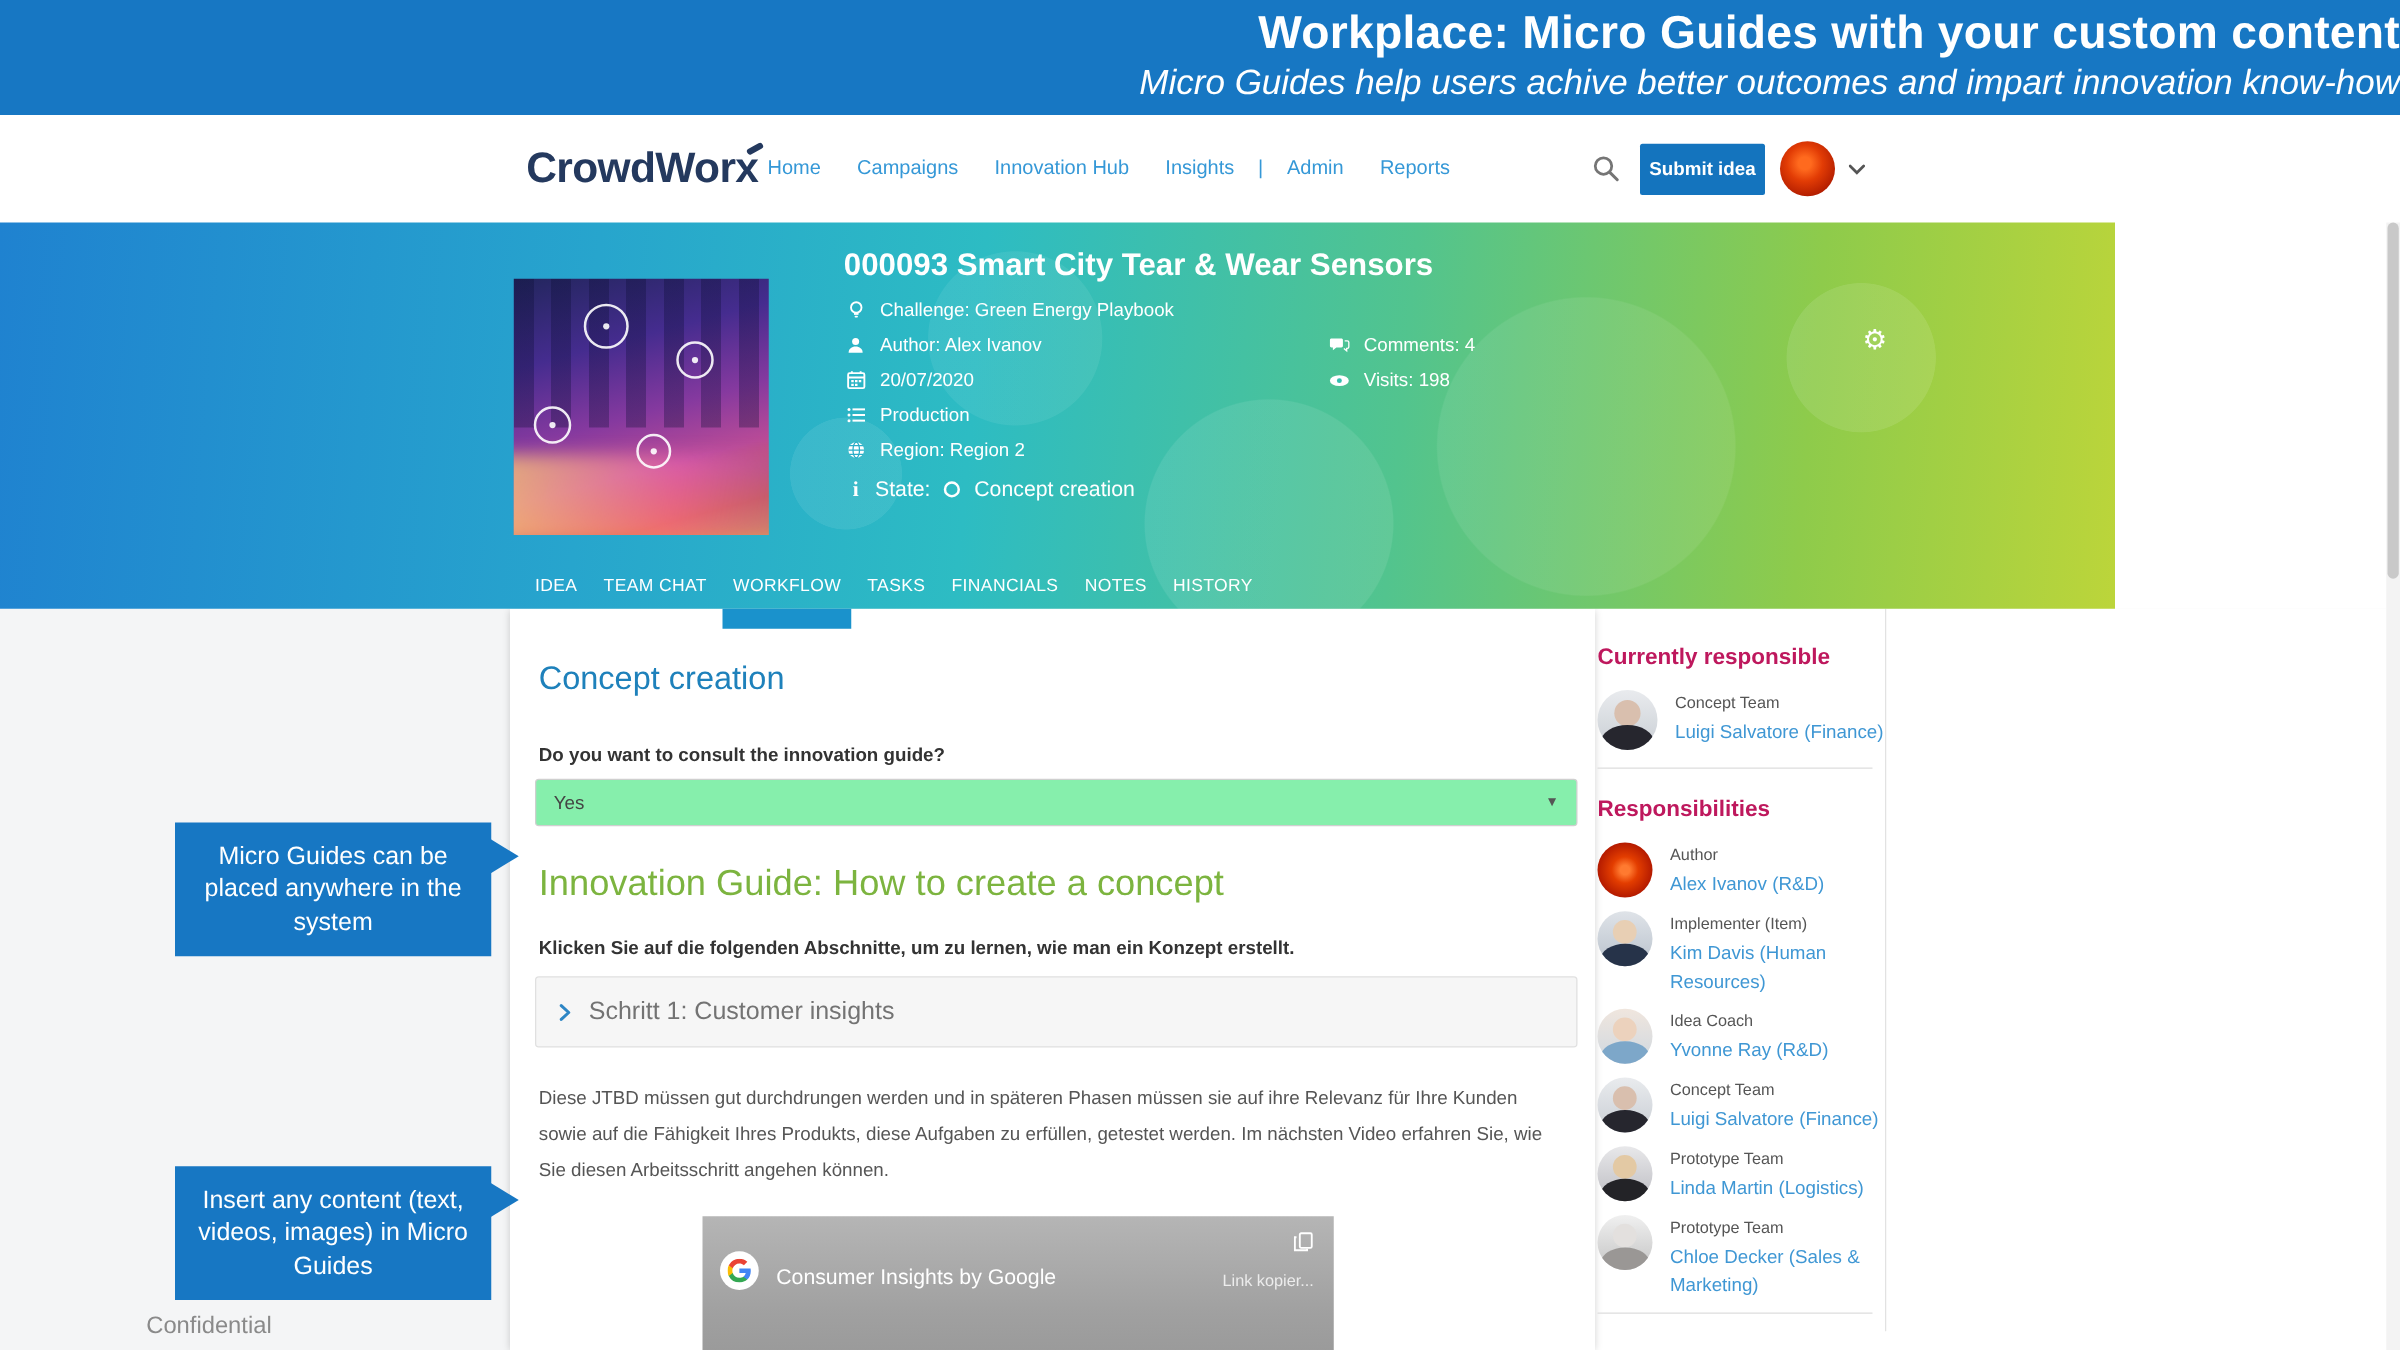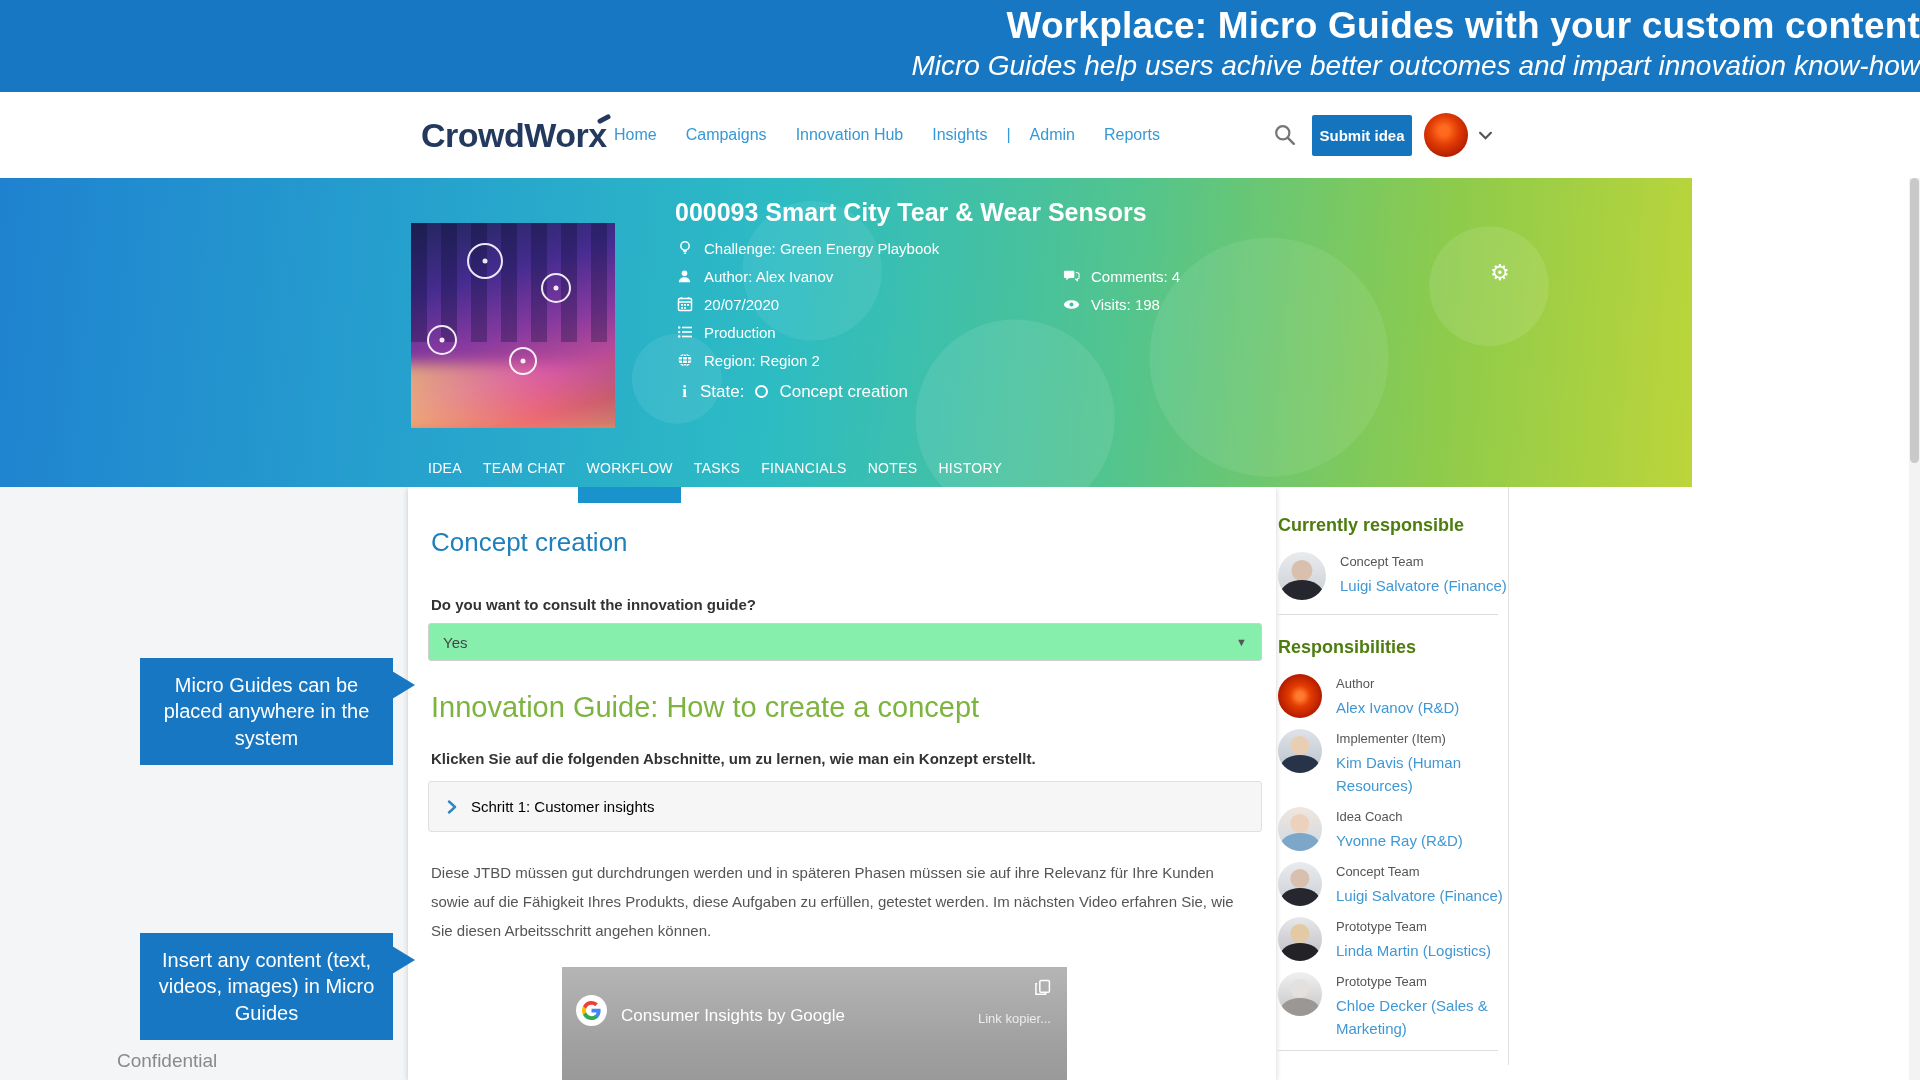--- a/index.html
+++ b/index.html
@@ -79,35 +79,35 @@
   .concept-heading { font-size:26px; font-weight:400; color:#1e81bb; margin-left:3px; }
   .question { margin:38px 0 0 3px; font-size:15px; font-weight:700; color:#333; }
   .select { margin-top:10px; height:38px; width:100%; background:#86efac; border:1px solid #cfcfcf;
     border-radius:3px; display:flex; align-items:center; justify-content:space-between;
     padding:0 14px; font-size:15px; color:#444; cursor:pointer; }
   .select-caret { color:#555; font-size:11px; }
   .guide-heading { margin:30px 0 0 3px; font-size:29px; font-weight:400; color:#7cb43f; }
   .instruction { margin:26px 0 0 3px; font-size:15px; font-weight:700; color:#333; }
   .accordion { margin-top:14px; background:#f6f6f6; border:1px solid #e0e0e0; border-radius:3px;
     padding:16px 18px; display:flex; align-items:center; gap:14px; cursor:pointer; }
-  .accordion-label { font-size:15px; color:#000000; }
+  .accordion-label { font-size:20px; color:#737373; }
   .para { margin:26px 0 0 3px; font-size:15px; color:#555; line-height:29px; width:823px; }
   
   .video { margin:22px 0 0 134px; width:505px; height:260px; position:relative; cursor:pointer;
     background:linear-gradient(180deg,#b5b5b5 0%,#a0a0a0 30%,#8f8f8f 65%,#828282 100%); }
   .video-header { display:flex; align-items:flex-end; padding:12px 16px 0 14px; }
   .gcircle { width:31px; height:31px; background:#fff; border-radius:50%; display:flex;
     align-items:center; justify-content:center; flex:none; }
   .video-title { color:#fff; font-size:17px; margin:6px 0 0 14px; flex:1 1 auto; }
   .video-copy { display:flex; flex-direction:column; align-items:flex-end; gap:15px; cursor:pointer; }
   .copy-label { color:#ececec; font-size:13px; }
   
   .sidebar { position:absolute; left:1276px; top:487px; width:233px; height:578px; z-index:1;
     padding:28px 0 0 2px; border-right:1px solid #e2e2e2; }
-  .sb-heading { font-size:18px; font-weight:700; color:#4d7c0f; margin-bottom:16px; }
+  .sb-heading { font-size:18px; font-weight:700; color:#be185d; margin-bottom:16px; }
   .sb-item { display:flex; gap:14px; margin-bottom:10px; align-items:flex-start; }
   .sb-item.cr { margin-bottom:14px; }
   .sb-avatar { width:44px; height:44px; border-radius:50%; position:relative; overflow:hidden; flex:none; }
   .sb-item.cr .sb-avatar { width:48px; height:48px; }
   .sb-text { width:182px; padding-top:2px; }
   .sb-role { font-size:13px; color:#555; margin-bottom:5px; }
   .sb-link { font-size:15px; color:#3f97d4; text-decoration:none; line-height:23px; cursor:pointer; display:block; }
   .sb-hr { border:none; border-top:1px solid #ddd; margin:12px 0 22px 0; width:220px; }
   .sb-hr.end { margin-top:8px; }
   

